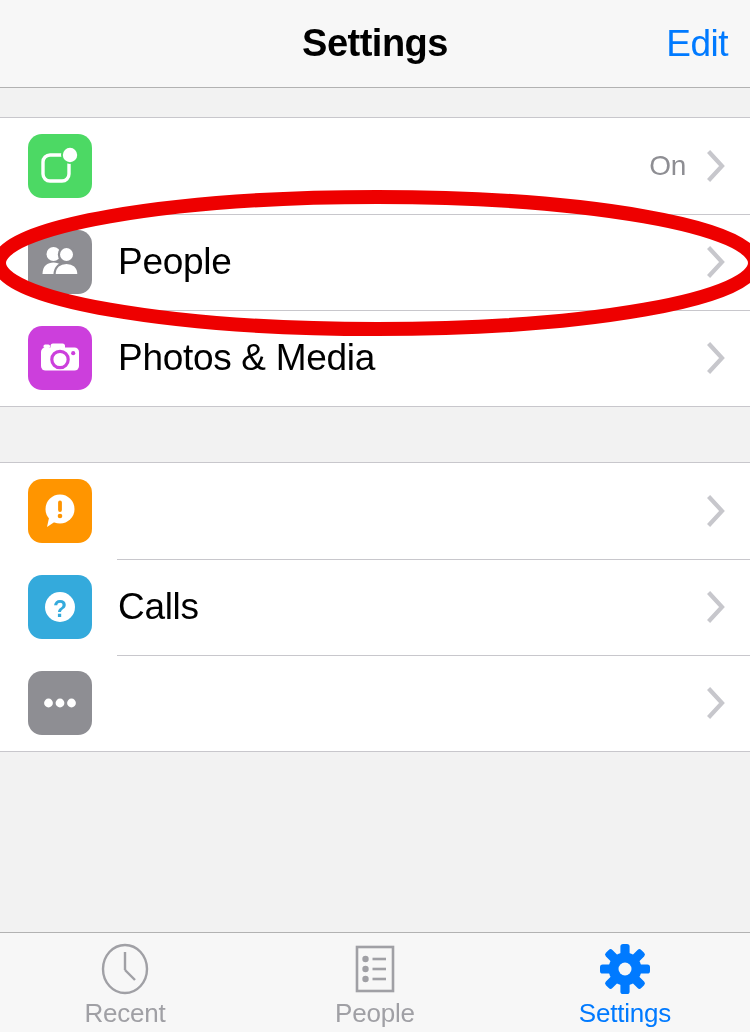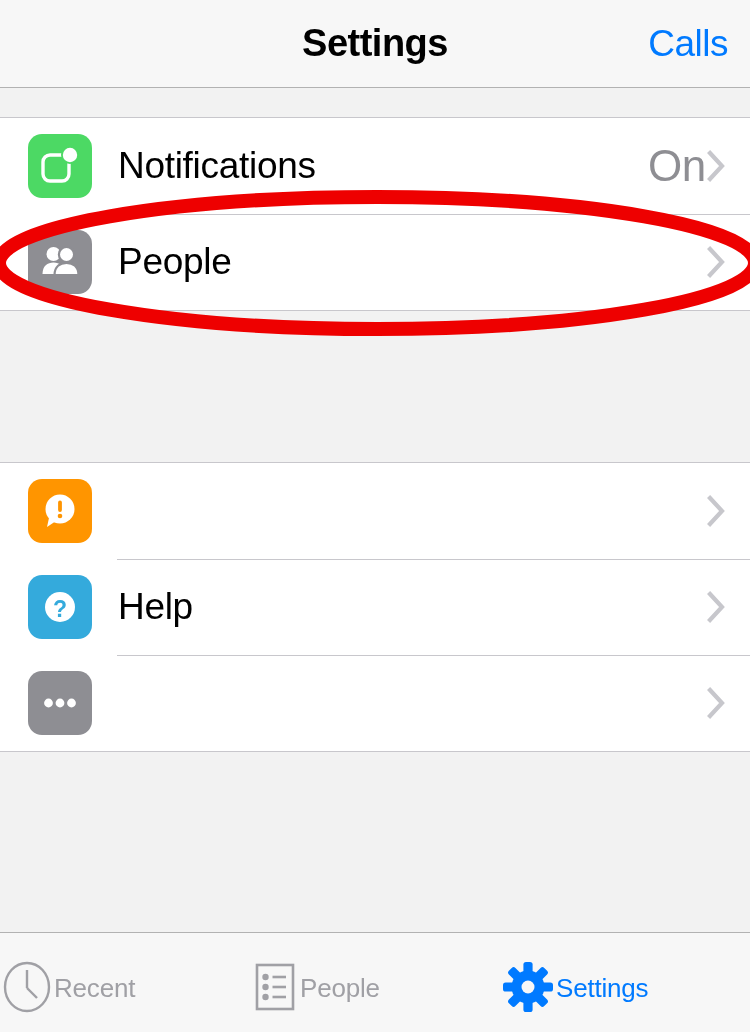--- a/index.html
+++ b/index.html
@@ -74,43 +74,44 @@
   }
   .row-label {
     margin-left: 26px;
     font-size: 37px;
     color: #000;
     letter-spacing: -0.3px;
     white-space: nowrap;
   }
   .row-spacer { flex: 1 1 auto; }
   .row-value {
-    font-size: 44px;
+    font-size: 28px;
     color: #8e8e93;
+    margin-right: 20px;
     letter-spacing: -0.3px;
   }
   .chevron {
     margin-right: 22px;
     flex: none;
     width: 22px; height: 38px;
   }
   .chevron svg { display: block; }
 
   
   .tabbar {
     position: absolute; left: 0; bottom: 0;
     width: 750px; height: 100px;
     background: #f7f7f7;
     border-top: 1px solid #b2b2b2;
     display: flex;
   }
   .tab {
     flex: 1 1 20%;
     display: flex;
-    flex-direction: row;
+    flex-direction: column;
     align-items: center;
     justify-content: flex-start;
     padding-top: 9px;
     cursor: pointer;
   }
   .tab-icon {
     height: 54px;
     display: flex; align-items: center; justify-content: center;
   }
   .tab-label {
@@ -131,34 +132,33 @@
     pointer-events: none;
   }
 </style>
 </head>
 <body>
 
 <div id="app">
 
   <div class="navbar">
     <div class="nav-title">Settings</div>
-    <div class="nav-edit">Calls</div>
+    <div class="nav-edit">Edit</div>
   </div>
 
   <div class="group" id="group-1">
 
     <div class="row">
       <div class="icon-box" style="background:#4cd964;">
         <svg width="44" height="44" viewBox="0 0 44 44">
           <rect x="5" y="11" width="26" height="26" rx="7" ry="7" fill="none" stroke="#ffffff" stroke-width="3.4"></rect>
           <circle cx="32" cy="11" r="9" fill="#4cd964"></circle>
           <circle cx="32" cy="11" r="7.2" fill="#ffffff"></circle>
         </svg>
       </div>
-      <div class="row-label">Notifications</div>
       <div class="row-spacer"></div>
       <div class="row-value">On</div>
       <div class="chevron">
         <svg width="22" height="38" viewBox="0 0 22 38">
           <polyline points="4,6 16,19 4,32" fill="none" stroke="#c7c7cc" stroke-width="4.2" stroke-linecap="square" stroke-linejoin="miter"></polyline>
         </svg>
       </div>
     </div>
 
     <div class="row">
@@ -174,20 +174,40 @@
       </div>
       <div class="row-label">People</div>
       <div class="row-spacer"></div>
       <div class="chevron">
         <svg width="22" height="38" viewBox="0 0 22 38">
           <polyline points="4,6 16,19 4,32" fill="none" stroke="#c7c7cc" stroke-width="4.2" stroke-linecap="square" stroke-linejoin="miter"></polyline>
         </svg>
       </div>
     </div>
 
+    <div class="row">
+      <div class="icon-box" style="background:#cc3fdc;">
+        <svg width="46" height="46" viewBox="0 0 46 46">
+          <g fill="#ffffff">
+            <rect x="4" y="12.5" width="38" height="23" rx="4.5" ry="4.5"></rect>
+            <path d="M16 8.5 h9.5 a2.5 2.5 0 0 1 2.5 2.5 v3 h-14.5 v-3 a2.5 2.5 0 0 1 2.5 -2.5 z"></path>
+            <rect x="6.5" y="9.5" width="6.5" height="3.6" rx="1.6" ry="1.6"></rect>
+          </g>
+          <circle cx="23" cy="24.5" r="8.2" fill="none" stroke="#cc3fdc" stroke-width="3.2"></circle>
+          <circle cx="36.2" cy="18.2" r="2.1" fill="#cc3fdc"></circle>
+        </svg>
+      </div>
+      <div class="row-label">Photos &amp; Media</div>
+      <div class="row-spacer"></div>
+      <div class="chevron">
+        <svg width="22" height="38" viewBox="0 0 22 38">
+          <polyline points="4,6 16,19 4,32" fill="none" stroke="#c7c7cc" stroke-width="4.2" stroke-linecap="square" stroke-linejoin="miter"></polyline>
+        </svg>
+      </div>
+    </div>
   </div>
 
   <div class="group" id="group-2">
 
     <div class="row">
       <div class="icon-box" style="background:#ff9500;">
         <svg width="44" height="44" viewBox="0 0 44 44">
           <g fill="#ffffff">
             <circle cx="22" cy="20" r="14.5"></circle>
             <path d="M11 29 L9 38 L19.5 31 Z"></path>
@@ -204,21 +224,21 @@
       </div>
     </div>
 
     <div class="row">
       <div class="icon-box" style="background:#34aadc;">
         <svg width="44" height="44" viewBox="0 0 44 44">
           <circle cx="22" cy="22" r="15" fill="#ffffff"></circle>
           <text x="22" y="31.5" font-family="Liberation Sans, sans-serif" font-size="23" font-weight="bold" fill="#34aadc" text-anchor="middle">?</text>
         </svg>
       </div>
-      <div class="row-label">Help</div>
+      <div class="row-label">Calls</div>
       <div class="row-spacer"></div>
       <div class="chevron">
         <svg width="22" height="38" viewBox="0 0 22 38">
           <polyline points="4,6 16,19 4,32" fill="none" stroke="#c7c7cc" stroke-width="4.2" stroke-linecap="square" stroke-linejoin="miter"></polyline>
         </svg>
       </div>
     </div>
 
     <div class="row">
       <div class="icon-box" style="background:#8e8e93;">

